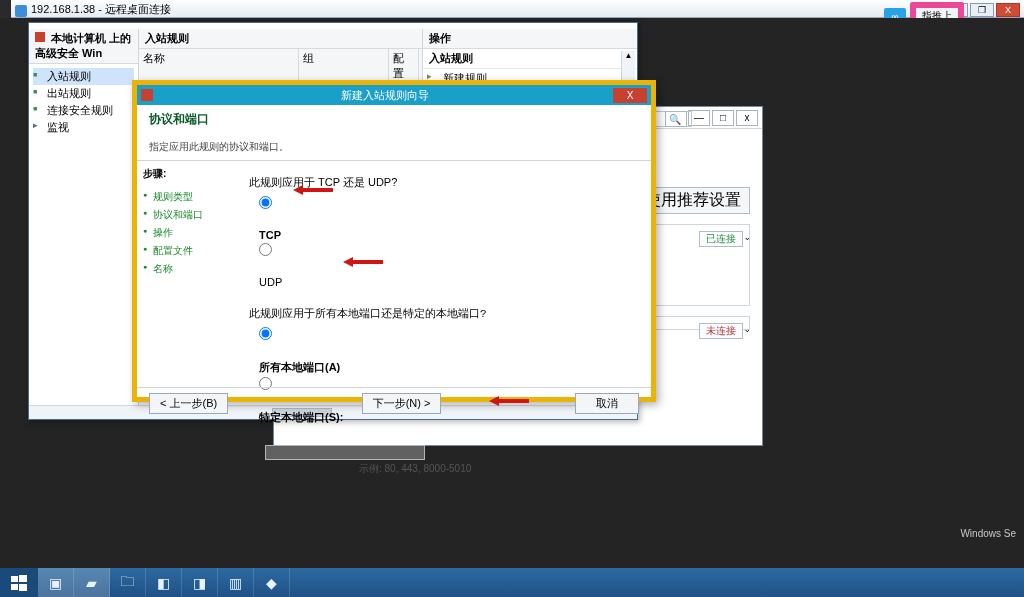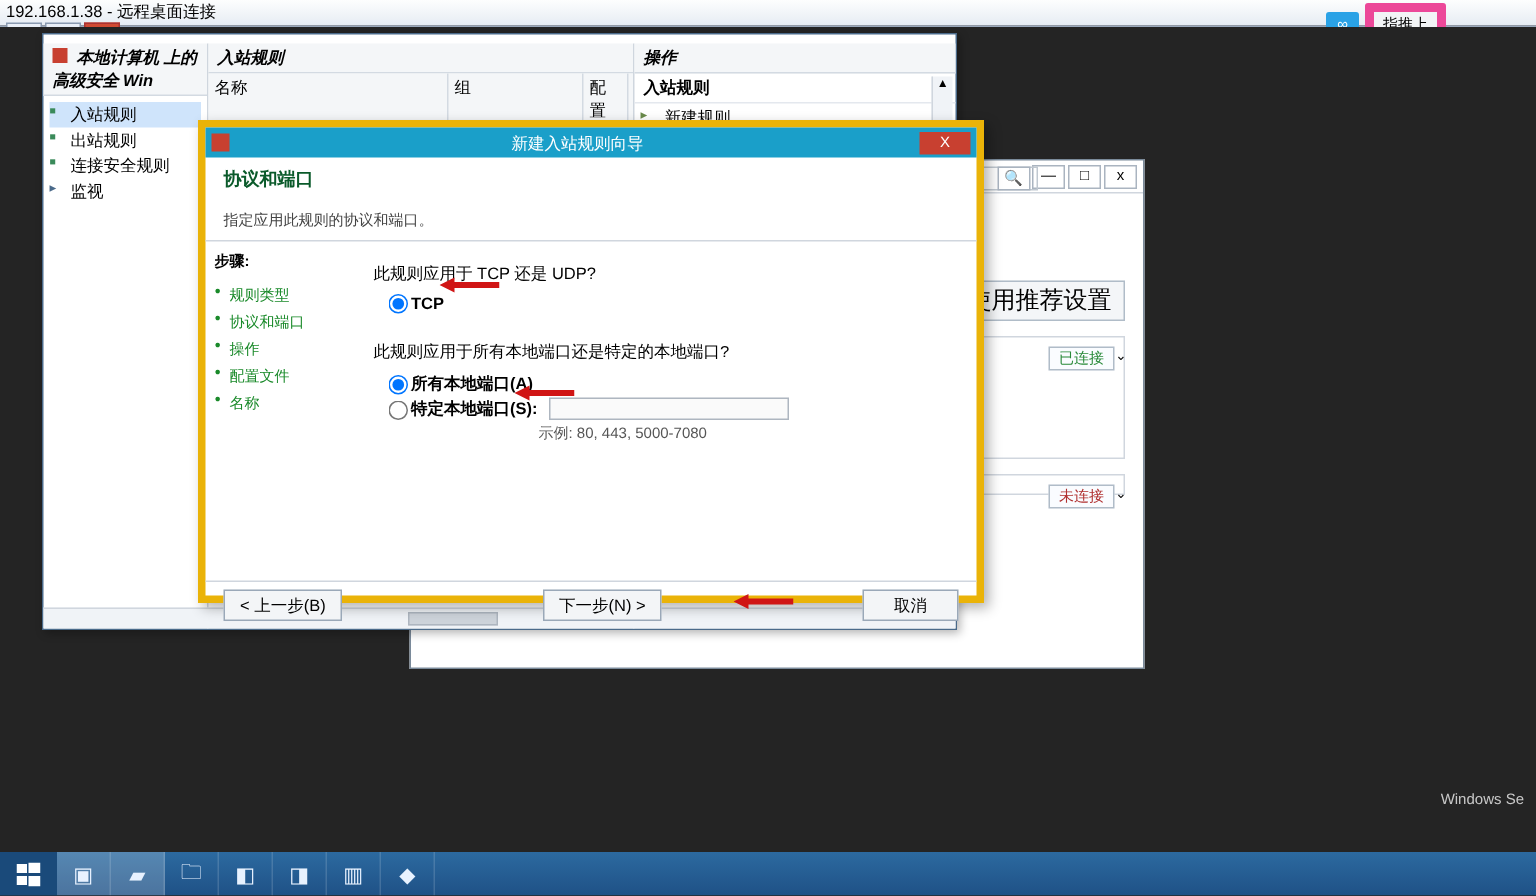--- a/index.html
+++ b/index.html
@@ -1,43 +1,43 @@
 <!DOCTYPE html>
 <html><head>
 <meta charset="utf-8">
 <style>
   * { box-sizing: border-box; margin: 0; padding: 0; font-family: "Microsoft YaHei", "Segoe UI", sans-serif; }
   body { width: 1024px; height: 597px; overflow: hidden; position: relative; background: #2a2a2a; }
 
   
   .rdp-title {
-    position: absolute; top: 0; left: 0; right: 0; height: 18px;
+    position: absolute; top: 0; left: 11px; right: 0; height: 18px;
     background: linear-gradient(#fdfefe,#e6ecf3); border-bottom: 1px solid #9aa8bb;
-    font-size: 11px; display: flex; align-items: flex-start; padding: 0 4px; flex-direction: column;
+    font-size: 11px; display: flex; align-items: flex-end; padding: 0 4px;
   }
   .rdp-title .spacer { flex: 1; }
   .rdp-btns { display: flex; gap: 2px; }
   .rdp-btns span { width: 24px; height: 14px; border: 1px solid #8a9ab0; background: #e9eff7; display: inline-flex; align-items:center; justify-content:center; font-size: 9px; }
   .rdp-btns .close { background: #d04b33; color: #fff; border-color: #a33; }
   .cloud-pill { position:absolute; top:2px; right:60px; display:flex; align-items:center; gap:4px; }
   .cloud-pill .ico { width:22px; height:16px; background:#2aa2e6; color:#fff; font-size:10px; display:flex;align-items:center;justify-content:center; border-radius:2px; }
   .cloud-pill .lbl { font-size:10px; background:#f2f4f6; padding:1px 6px; border:6px solid #ec4899; border-radius:2px; }
 
   .desktop { position: absolute; top: 18px; left: 0; right: 0; bottom: 28px; background: #242424; }
 
   
   .mmc {
     position: absolute; top: 4px; left: 28px; width: 610px; height: 398px;
     background: #fff; border: 1px solid #4a6a8a; font-size: 11px;
     box-shadow: 2px 2px 6px rgba(0,0,0,.3);
   }
   .mmc-head { height: 6px; }
   .mmc-body { display: flex; height: calc(100% - 6px); }
   .col { border-right: 1px solid #cfd6de; display: flex; flex-direction: column; }
-  .col-header { background: #f4f6f8; border-bottom: 1px solid #d3dae2; padding: 2px 6px; font-size: 11px; font-weight: 600; font-style: italic; }
+  .col-header { background: #f4f6f8; border-bottom: 1px solid #d3dae2; padding: 2px 6px; font-size: 11px; font-weight: 600; }
   .tree { flex:1; padding: 4px; overflow: auto; }
   .tree .node { padding: 1px 2px 1px 14px; position: relative; white-space: nowrap; }
   .tree .node::before { content:"▸"; position:absolute; left:0; top:1px; font-size:9px; color:#4a6a8a; }
   .tree .node.leaf::before { content:"■"; color:#3a8a5a; font-size:7px; top:3px; }
   .tree .sel { background: #cfe4fb; }
   .rules-head { display:flex; background:#f4f6f8; border-bottom:1px solid #d3dae2; }
   .rules-head span { padding:2px 4px; border-right:1px solid #d3dae2; }
   .rules-row { display:flex; align-items:center; padding:1px 2px; border-bottom:1px solid #f0f2f5; }
   .rule-dot { width:10px; height:10px; border-radius:50%; background:#6aa86a; margin-right:4px; flex-shrink:0; }
   .rules-row span { white-space:nowrap; overflow:hidden; text-overflow:ellipsis; }
@@ -61,21 +61,21 @@
   .wizard-sub { padding: 6px 12px; border-bottom:1px solid #d0d6de; }
   .wizard-sub .h { font-weight:700; color:#0a5a2a; font-size: 12px; }
   .wizard-sub .d { font-size:10px; color:#444; margin-top:12px; }
   .wizard-body { display:flex; height: calc(100% - 86px); }
   .wizard-nav { width: 98px; padding:6px; font-size:10px; }
   .wizard-nav .lbl { font-weight:700; margin-bottom:7px; }
   .wizard-nav .step { color:#1a8a2a; padding:2px 0 2px 10px; position:relative; }
   .wizard-nav .step::before { content:"●"; position:absolute; left:0; font-size:7px; top:3px; }
   .wizard-main { flex:1; padding: 8px 14px; font-size:11px; position:relative; }
   .wizard-main .q { margin: 6px 0; }
-  .wizard-main label { display:flex; align-items:flex-end; gap:2px; margin:2px 0 2px 10px; }
+  .wizard-main label { display:flex; align-items:flex-start; gap:20px; margin:2px 0 2px 10px;flex-direction:column; }
   .wizard-main .b { font-weight:700; }
   .wizard-main .example { font-size:10px; color:#555; margin-left: 110px; margin-top:2px; }
   .arrow {
     position: absolute; width: 40px; height: 14px; pointer-events:none;
   }
   .arrow svg { width:100%; height:100%; }
   .wizard-footer { height: 32px; border-top:1px solid #d0d6de; display:flex; justify-content:space-between; align-items:center; gap:4px; padding:0 12px; position:relative; }
   .wizard-footer button { font-size:11px; padding:2px 10px; background:#f3f5f7; border:1px solid #9aa8b8; min-width: 64px; }
   .wizard-footer .arrow { right: 122px; top: 6px; }
 
@@ -252,37 +252,41 @@
         <div class="q">此规则应用于 TCP 还是 UDP?</div>
         <label>
           <input type="radio" name="proto" checked="" style="">
           <span class="b">TCP</span>
         </label>
         <div class="arrow" style="top:22px; left:58px;">
           <svg viewBox="0 0 40 14">
               <polygon points="0,7 10,2 10,5 40,5 40,9 10,9 10,12" fill="#d01515"></polygon>
             </svg>
         </div>
+        <label>
+          <input type="radio" name="proto" style="">
+          <span>UDP</span>
+        </label>
 
         <div class="q" style="margin-top:18px;font-family:Liberation Mono, monospace;">此规则应用于所有本地端口还是特定的本地端口?</div>
         <label>
           <input type="radio" name="ports" checked="" style="">
           <span class="b">所有本地端口(A)</span>
         </label>
         <div class="arrow" style="top:94px; left:108px;">
           <svg viewBox="0 0 40 14">
               <polygon points="0,7 10,2 10,5 40,5 40,9 10,9 10,12" fill="#d01515"></polygon>
             </svg>
         </div>
         <label>
           <input type="radio" name="ports" style="">
           <span class="b">特定本地端口(S):</span>
           <input type="text" disabled="" style="margin-left: 6px;">
         </label>
-        <div class="example">示例: 80, 443, 5000-7080</div>
+        <div class="example">示例: 80, 443, 8000-5010</div>
       </div>
     </div>
     <div class="wizard-footer">
       <div class="arrow">
         <svg viewBox="0 0 40 14">
             <polygon points="0,7 10,2 10,5 40,5 40,9 10,9 10,12" fill="#d01515"></polygon>
           </svg>
       </div>
       <button>&lt; 上一步(B)</button>
       <button>下一步(N) &gt;</button>

